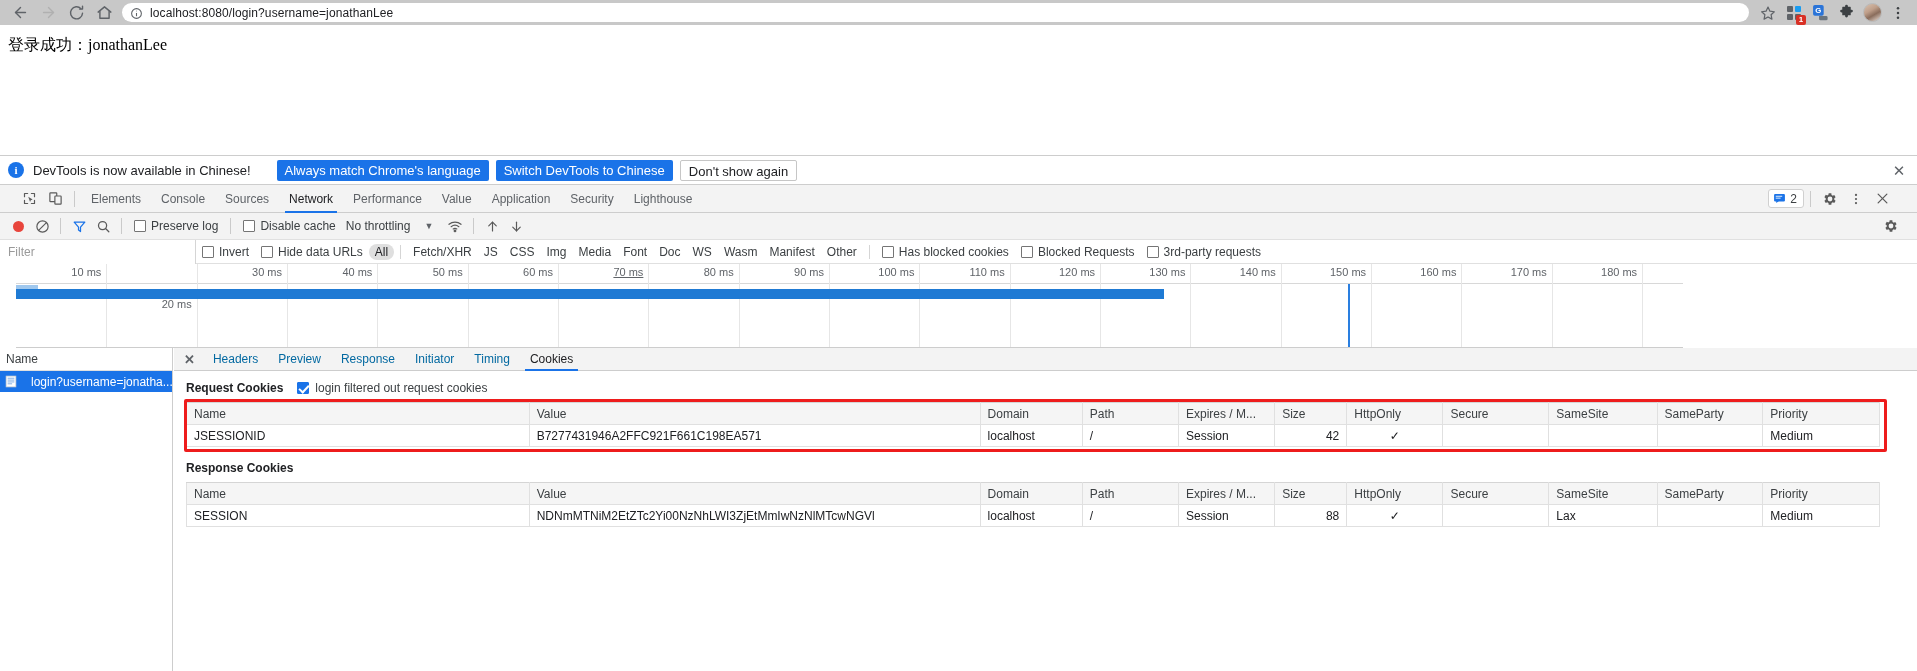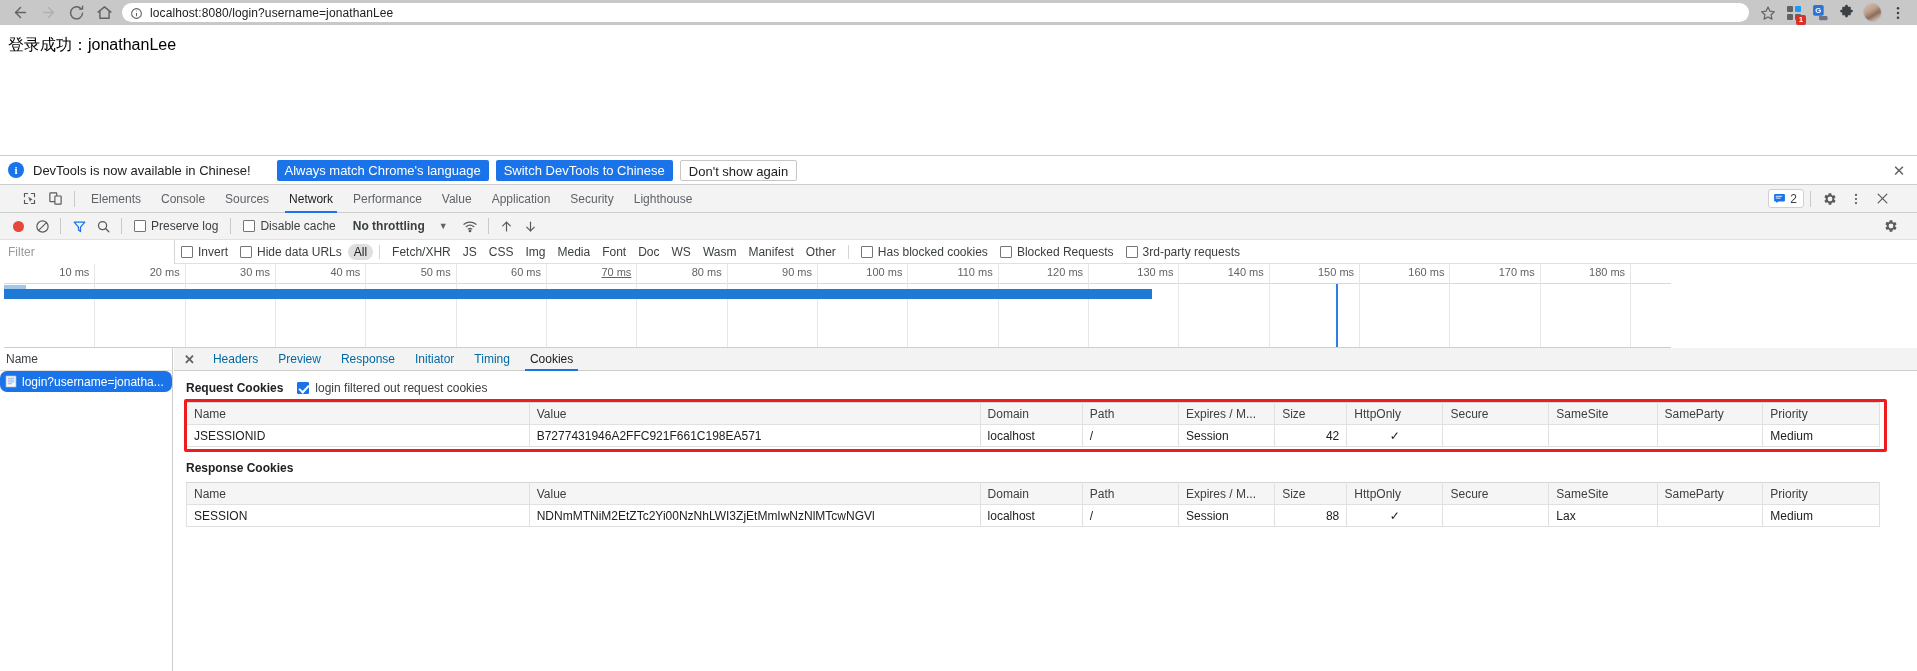--- a/index.html
+++ b/index.html
@@ -52,21 +52,21 @@
     width: 19px; height: 19px; border-radius: 50%;
     background: linear-gradient(150deg,#d9c2b0 0%, #bf9f8a 38%, #8a6d5c 62%, #efe4dc 100%);
     border: 1px solid #b9b9b9;
   }
 
   
   .page-content {
     position: absolute; left: 0; top: 25px; width: 1917px; height: 130px;
     background: #ffffff; padding: 10px 8px 0 8px;
   }
-  .page-text { font-size: 16px; color: #000; font-family: Liberation Sans, sans-serif; }
+  .page-text { font-size: 16px; color: #000; font-family: Liberation Serif, serif; }
 
   
   .infobar {
     position: absolute; left: 0; top: 155px; width: 1917px; height: 30px;
     background: #ffffff; border-top: 1px solid #cdcdcd; border-bottom: 1px solid #cdcdcd;
     display: flex; align-items: center; padding: 0 8px;
   }
   .infobar-i {
     width: 16px; height: 16px; border-radius: 50%; background: #1a73e8;
     color: #fff; font-size: 11px; font-weight: bold; line-height: 16px;
@@ -127,46 +127,46 @@
   .cbx {
     width: 12px; height: 12px; border: 1px solid #757575; border-radius: 1px; background: #fff;
     flex: 0 0 auto; display: inline-block;
   }
   .cbx.checked { background: #1a73e8; border-color: #1a73e8; position: relative; }
   .cbx.checked::after {
     content: ""; position: absolute; left: 3px; top: 0px; width: 4px; height: 8px;
     border: solid #fff; border-width: 0 2px 2px 0; transform: rotate(43deg);
   }
   .cb-label { font-size: 12px; color: #3c4043; }
-  .throttle { font-size: 12px; color: #3c4043; margin-left: 11px; font-weight: bold; }
+  .throttle { font-size: 12px; color: #3c4043; margin-left: 4px; }
   .caret { font-size: 9px; color: #5f6368; margin: 0 10px 0 14px; }
   .net-right { margin-left: auto; padding-right: 8px; display: flex; align-items: center; }
 
   
   .filter-row {
     position: absolute; left: 0; top: 240px; width: 1917px; height: 24px;
     background: #fff; border-bottom: 1px solid #e0e0e0;
     display: flex; align-items: center;
   }
   .filter-input {
-    width: 175px; height: 24px; border: none; border-right: 1px solid #d5d5d5;
+    width: 196px; height: 24px; border: none; border-right: 1px solid #d5d5d5;
     font-size: 12px; color: #b91c1c; padding: 0 8px; outline: none;
     font-family: "Liberation Sans", sans-serif; background: #fff;
   }
   .filter-input::placeholder { color: #9a9a9a; }
   .ftype {
     font-size: 12px; color: #3c4043; padding: 1px 6px; border-radius: 8px;
     cursor: pointer; white-space: nowrap;
   }
   .ftype.active { background: #dfdfdf; color: #202124; }
   .fsep { width: 1px; height: 14px; background: #d5d5d5; margin: 0 6px; }
 
   
   .overview {
-    position: absolute; left: 4px; top: 264px; width: 1667px; height: 84px;
+    position: absolute; left: 16px; top: 264px; width: 1667px; height: 84px;
     background: #fff; border-bottom: 1px solid #cdcdcd; overflow: hidden;
   }
   .tick {
     position: absolute; top: 0; height: 84px; border-right: 1px solid #e6e6e6;
   }
   .tick-lbl {
     position: absolute; top: 2px; font-size: 11px; color: #5f6368; text-align: right;
     white-space: nowrap; transform: translateX(-100%); padding-right: 5px;
   }
   .ruler-base { position: absolute; left: 0; top: 19px; width: 1917px; height: 1px; background: #d8d8d8; }
@@ -177,22 +177,22 @@
   
   .req-list {
     position: absolute; left: 0; top: 348px; width: 173px; height: 323px;
     background: #fff; border-right: 1px solid #cdcdcd;
   }
   .req-hdr {
     height: 23px; border-bottom: 1px solid #e0e0e0; display: flex; align-items: center;
     padding-left: 6px; font-size: 12px; color: #3c4043; background: #fff;
   }
   .req-row {
-    height: 21px; display: flex; align-items: center; gap: 5px; padding-left: 5px;
-    background: #1a73e8; color: #fff; font-size: 12px; white-space: nowrap; overflow: hidden; border-radius: 7px;
+    height: 21px; display: flex; align-items: center; gap: 14px; padding-left: 5px;
+    background: #1a73e8; color: #fff; font-size: 12px; white-space: nowrap; overflow: hidden;
   }
   .req-icon { width: 12px; height: 13px; flex: 0 0 auto; }
 
   .detail {
     position: absolute; left: 174px; top: 348px; width: 1743px; height: 323px; background: #fff;
   }
   .detail-tabs {
     height: 23px; background: #f3f3f3; border-bottom: 1px solid #cdcdcd;
     display: flex; align-items: center; padding-left: 8px;
   }
@@ -499,21 +499,21 @@
       <span class="cb-label">3rd-party requests</span>
     </label>
   </div>
 
   <div class="overview">
     <div class="ruler-base"></div>
     <div id="ruler-ticks">
         <div class="tick" style="left: 90.3393px;"></div>
         <div class="tick-lbl" style="left: 90.3393px;">10 ms</div>
         <div class="tick" style="left: 180.679px;"></div>
-        <div class="tick-lbl" style="left: 180.679px;">20 ms</div>
+        <div class="tick-lbl" style="left: 180.679px; margin-top: 32px;">20 ms</div>
         <div class="tick" style="left: 271.018px;"></div>
         <div class="tick-lbl" style="left: 271.018px;">30 ms</div>
         <div class="tick" style="left: 361.357px;"></div>
         <div class="tick-lbl" style="left: 361.357px;">40 ms</div>
         <div class="tick" style="left: 451.697px;"></div>
         <div class="tick-lbl" style="left: 451.697px;">50 ms</div>
         <div class="tick" style="left: 542.036px;"></div>
         <div class="tick-lbl" style="left: 542.036px;">60 ms</div>
         <div class="tick" style="left: 632.375px;"></div>
         <div class="tick-lbl" style="left: 632.375px; text-decoration: underline;">70 ms</div>

